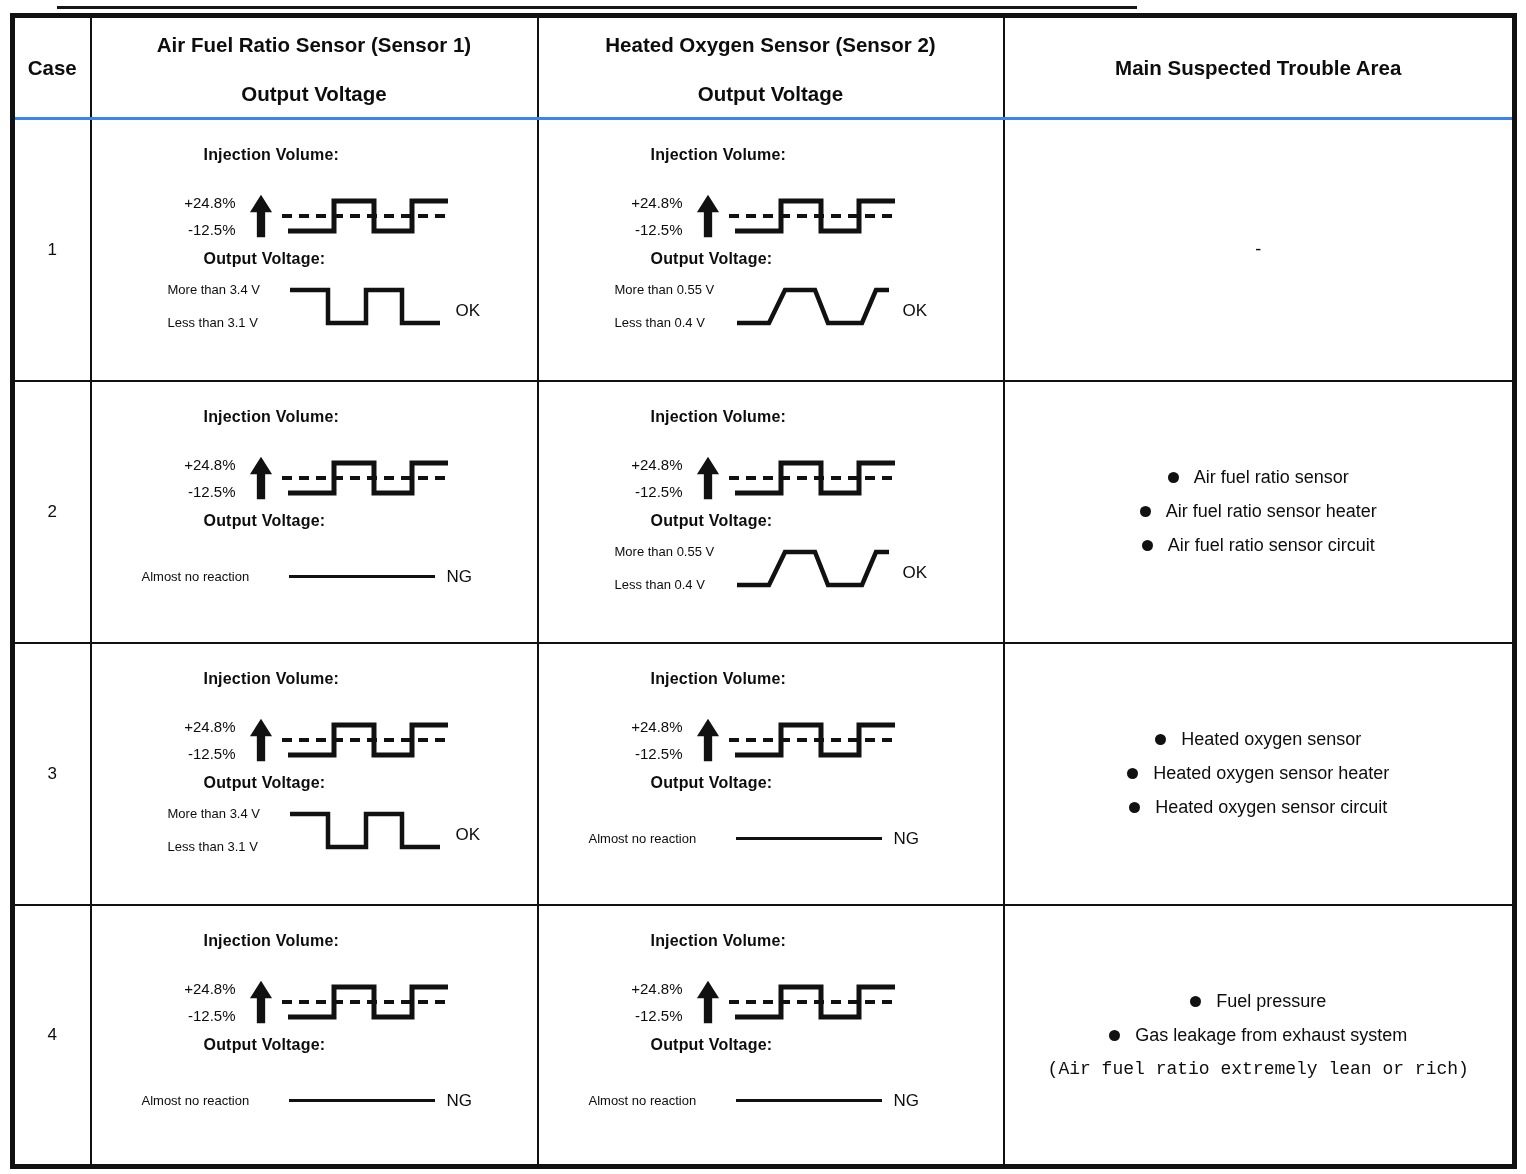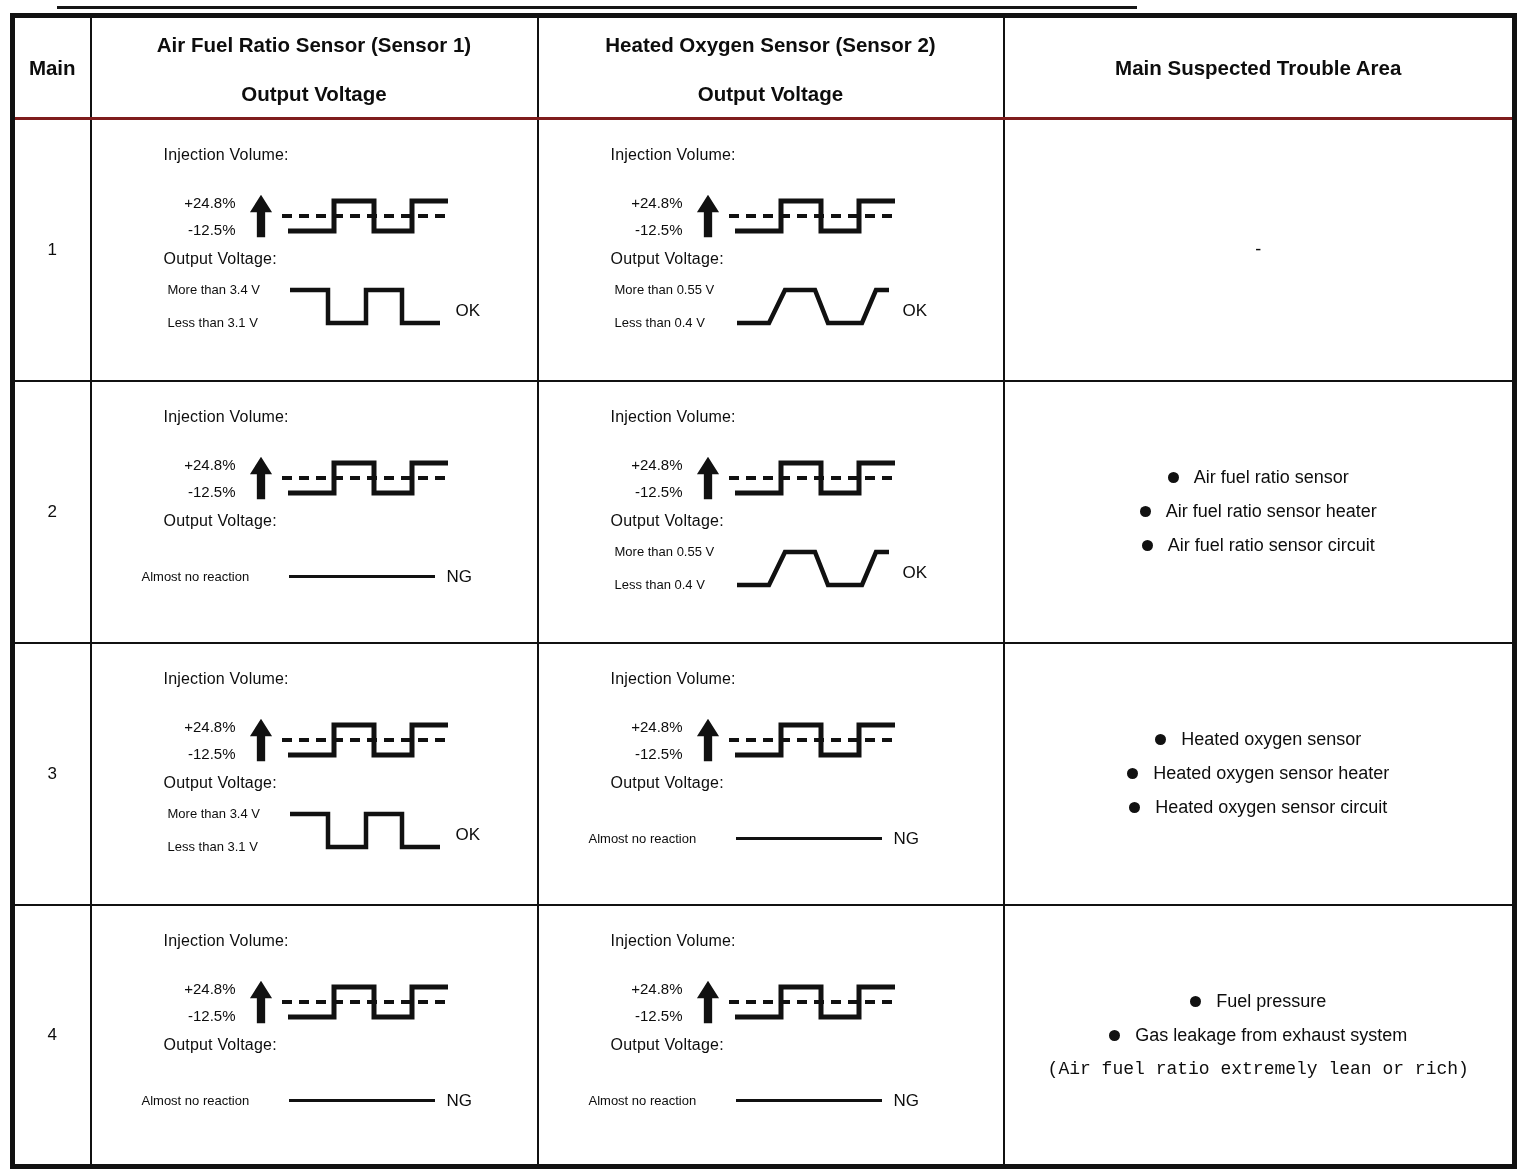--- a/index.html
+++ b/index.html
@@ -20,38 +20,38 @@
     position: absolute; left: 10px; top: 13px;
     width: 1504px; height: 1147px;
     border-collapse: collapse; table-layout: fixed;
     border: 5px solid #111;
     background: #fff;
   }
   th, td { border: 2px solid #111; padding: 0; }
   tr.hdr { height: 99px; }
   tr.case-row { height: 262px; }
   tr.hdr th {
-    border-bottom: 3px solid #7f1d1d;
+    border-bottom: 3px solid #3b82f6;
     font-size: 20.5px; font-weight: bold;
     vertical-align: middle; text-align: center;
   }
   .hdr-two {
     height: 99px; display: flex; flex-direction: column;
     justify-content: space-between; align-items: center;
     padding: 15px 0 11px;
   }
   td.case-cell {
     vertical-align: middle; text-align: center;
     font-size: 17px;
   }
   td.sensor-cell { vertical-align: top; }
   .cell-pad { padding-top: 26px; }
   .sec-label {
-    font-size: 16px; font-weight: normal;
-    margin-left: 72px; letter-spacing: 0.2px;
+    font-size: 16px; font-weight: bold;
+    margin-left: 112px; letter-spacing: 0.2px;
   }
   .sec-label.ov { margin-top: 9px; }
   .inj-row { display: flex; align-items: center; margin-left: 84px; margin-top: 27px; }
   .pct-col {
     width: 60px; display: flex; flex-direction: column; gap: 10px;
     text-align: right; font-size: 15px;
   }
   .arrow-svg { width: 24px; height: 46px; margin-left: 13px; flex: none; }
   .arrow-svg polygon { fill: #111; }
   .inj-svg { width: 172px; height: 50px; margin-left: 9px; flex: none; }
@@ -90,21 +90,21 @@
 <table class="diag">
   <colgroup>
     <col style="width:78px">
       <col style="width:447px">
       <col style="width:466px">
       <col style="width:511px">
   </colgroup>
 
   <tbody>
       <tr class="hdr">
-    <th><span>Main</span></th>
+    <th><span>Case</span></th>
     <th>
       <div class="hdr-two">
         <span>Air Fuel Ratio Sensor (Sensor 1)</span>
         <span>Output Voltage</span>
       </div>
     </th>
     <th>
       <div class="hdr-two">
         <span>Heated Oxygen Sensor (Sensor 2)</span>
         <span>Output Voltage</span>

